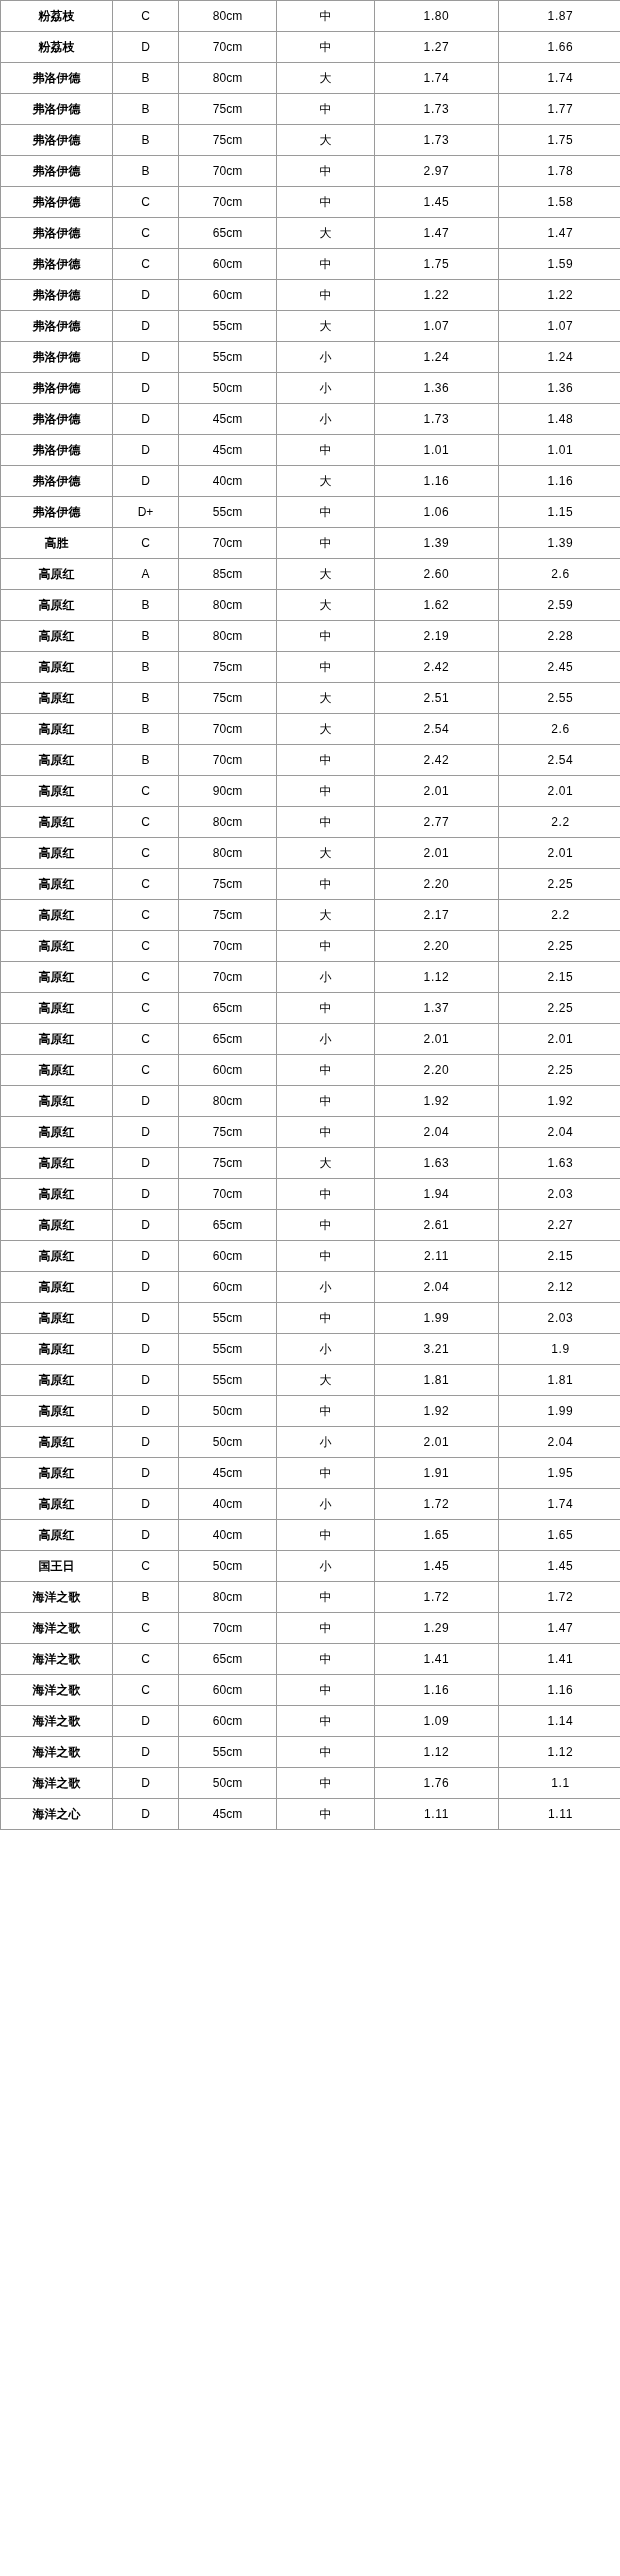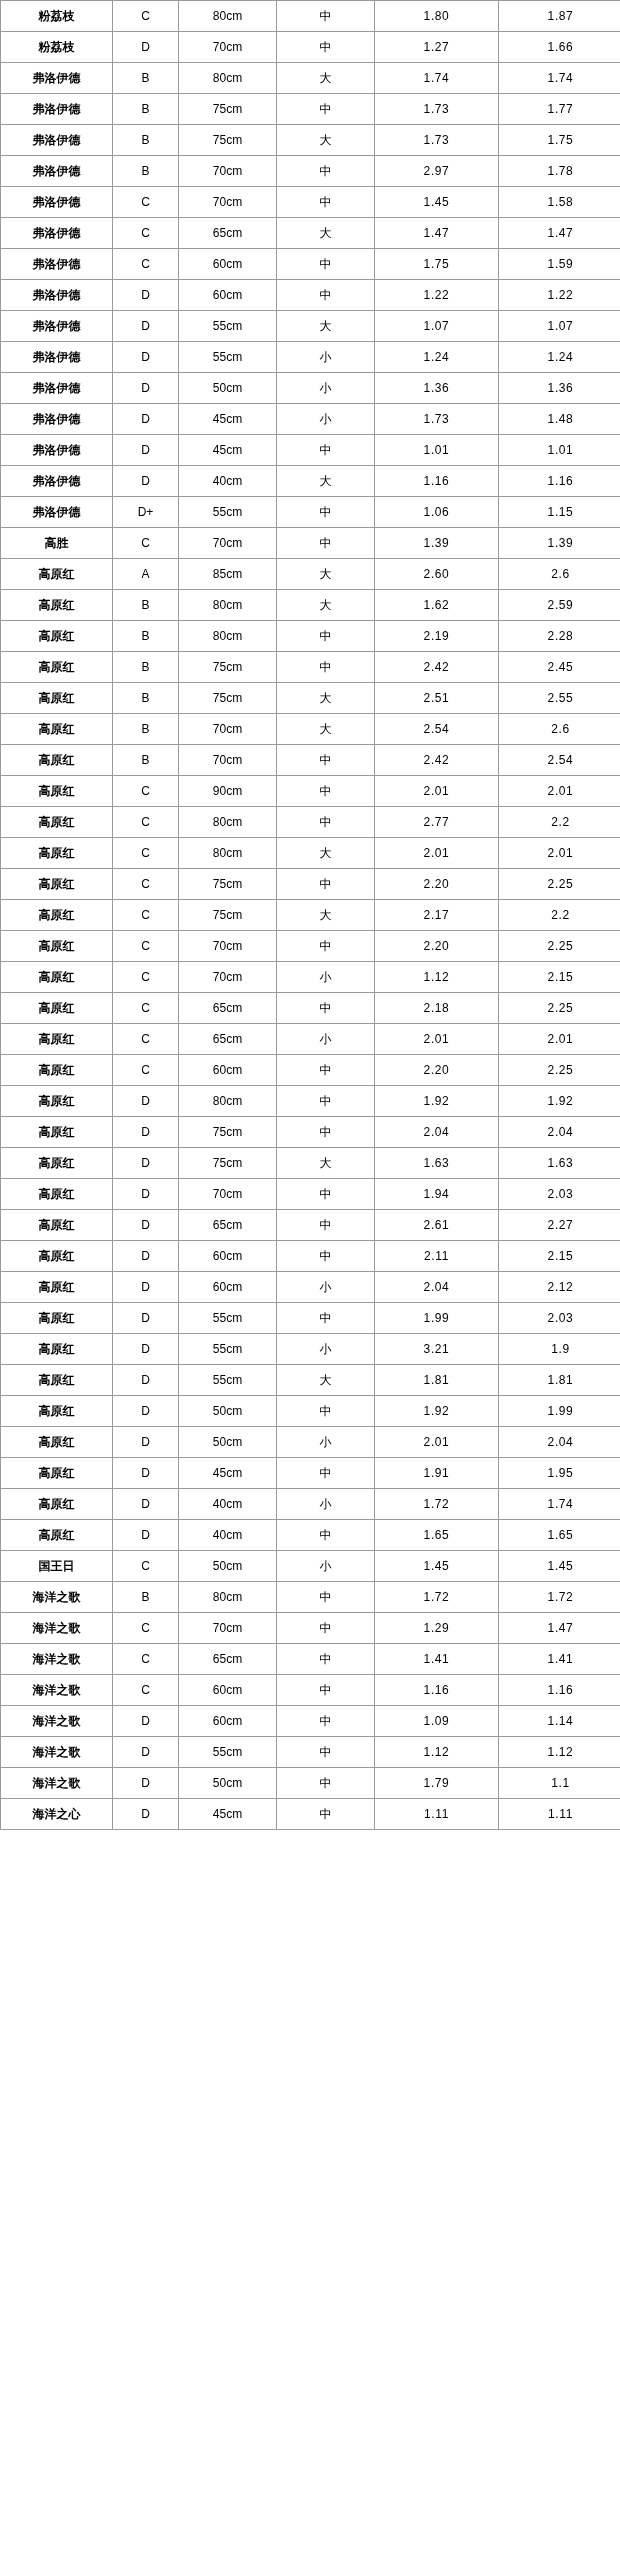--- a/index.html
+++ b/index.html
@@ -315,21 +315,21 @@
         <td class="cell-size">70cm</td>
         <td class="cell-class">小</td>
         <td class="cell-val">1.12</td>
         <td class="cell-val">2.15</td>
       </tr>
       <tr>
         <td class="cell-name">高原红</td>
         <td class="cell-grade">C</td>
         <td class="cell-size">65cm</td>
         <td class="cell-class">中</td>
-        <td class="cell-val">2.18</td>
+        <td class="cell-val">1.37</td>
         <td class="cell-val">2.25</td>
       </tr>
       <tr>
         <td class="cell-name">高原红</td>
         <td class="cell-grade">C</td>
         <td class="cell-size">65cm</td>
         <td class="cell-class">小</td>
         <td class="cell-val">2.01</td>
         <td class="cell-val">2.01</td>
       </tr>
@@ -515,21 +515,21 @@
         <td class="cell-size">55cm</td>
         <td class="cell-class">中</td>
         <td class="cell-val">1.12</td>
         <td class="cell-val">1.12</td>
       </tr>
       <tr>
         <td class="cell-name">海洋之歌</td>
         <td class="cell-grade">D</td>
         <td class="cell-size">50cm</td>
         <td class="cell-class">中</td>
-        <td class="cell-val">1.79</td>
+        <td class="cell-val">1.76</td>
         <td class="cell-val">1.1</td>
       </tr>
       <tr>
         <td class="cell-name">海洋之心</td>
         <td class="cell-grade">D</td>
         <td class="cell-size">45cm</td>
         <td class="cell-class">中</td>
         <td class="cell-val">1.11</td>
         <td class="cell-val">1.11</td>
       </tr>

